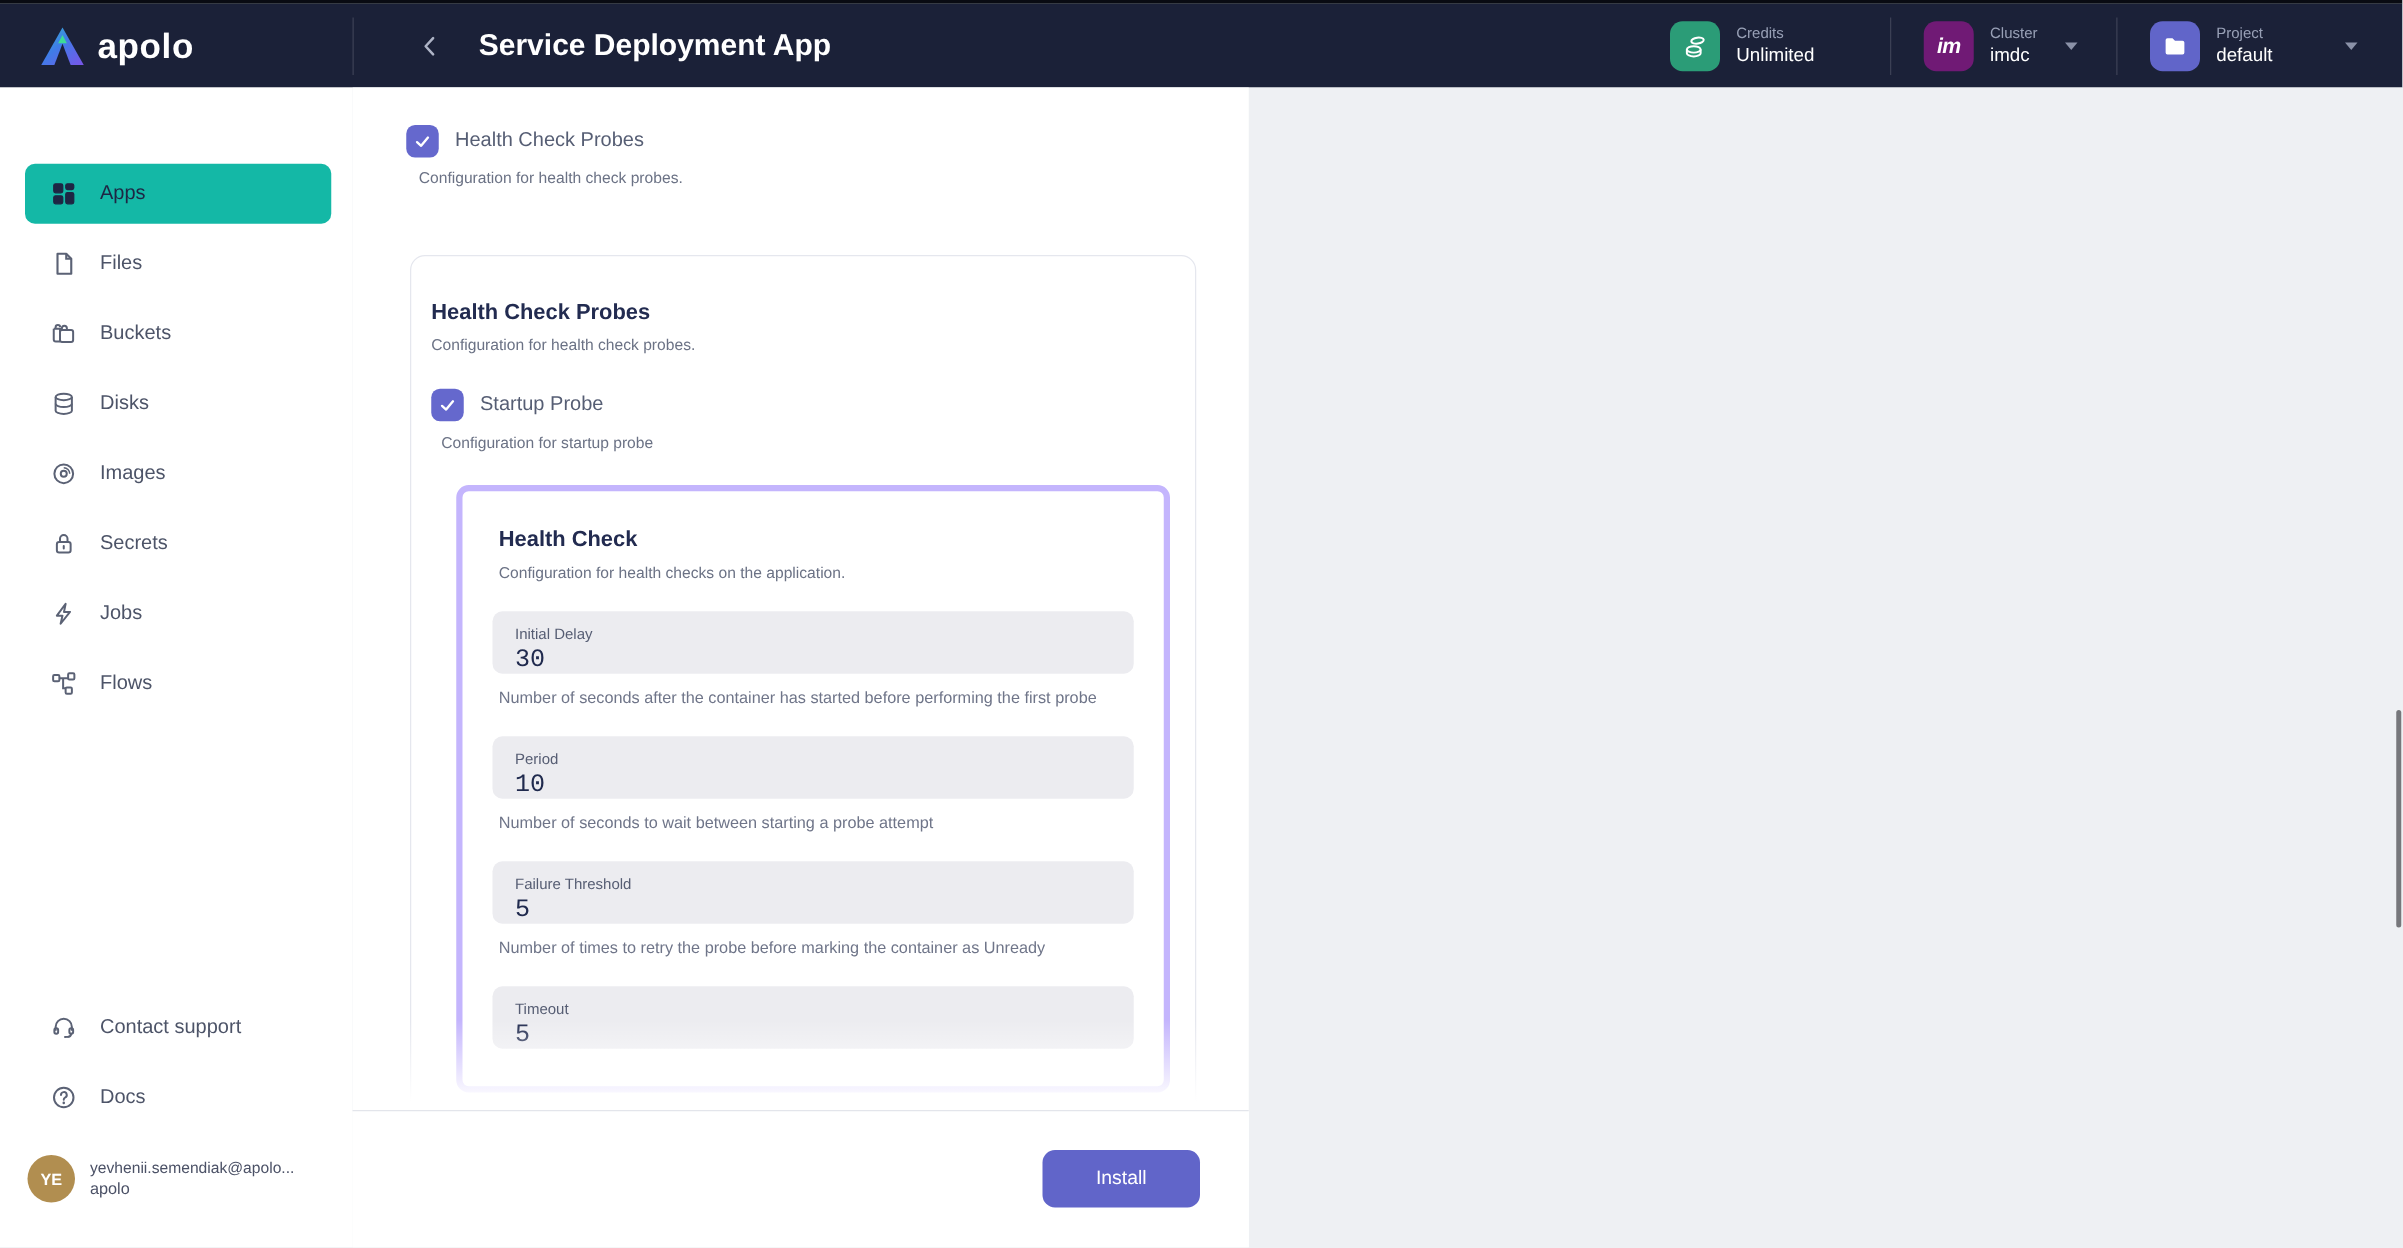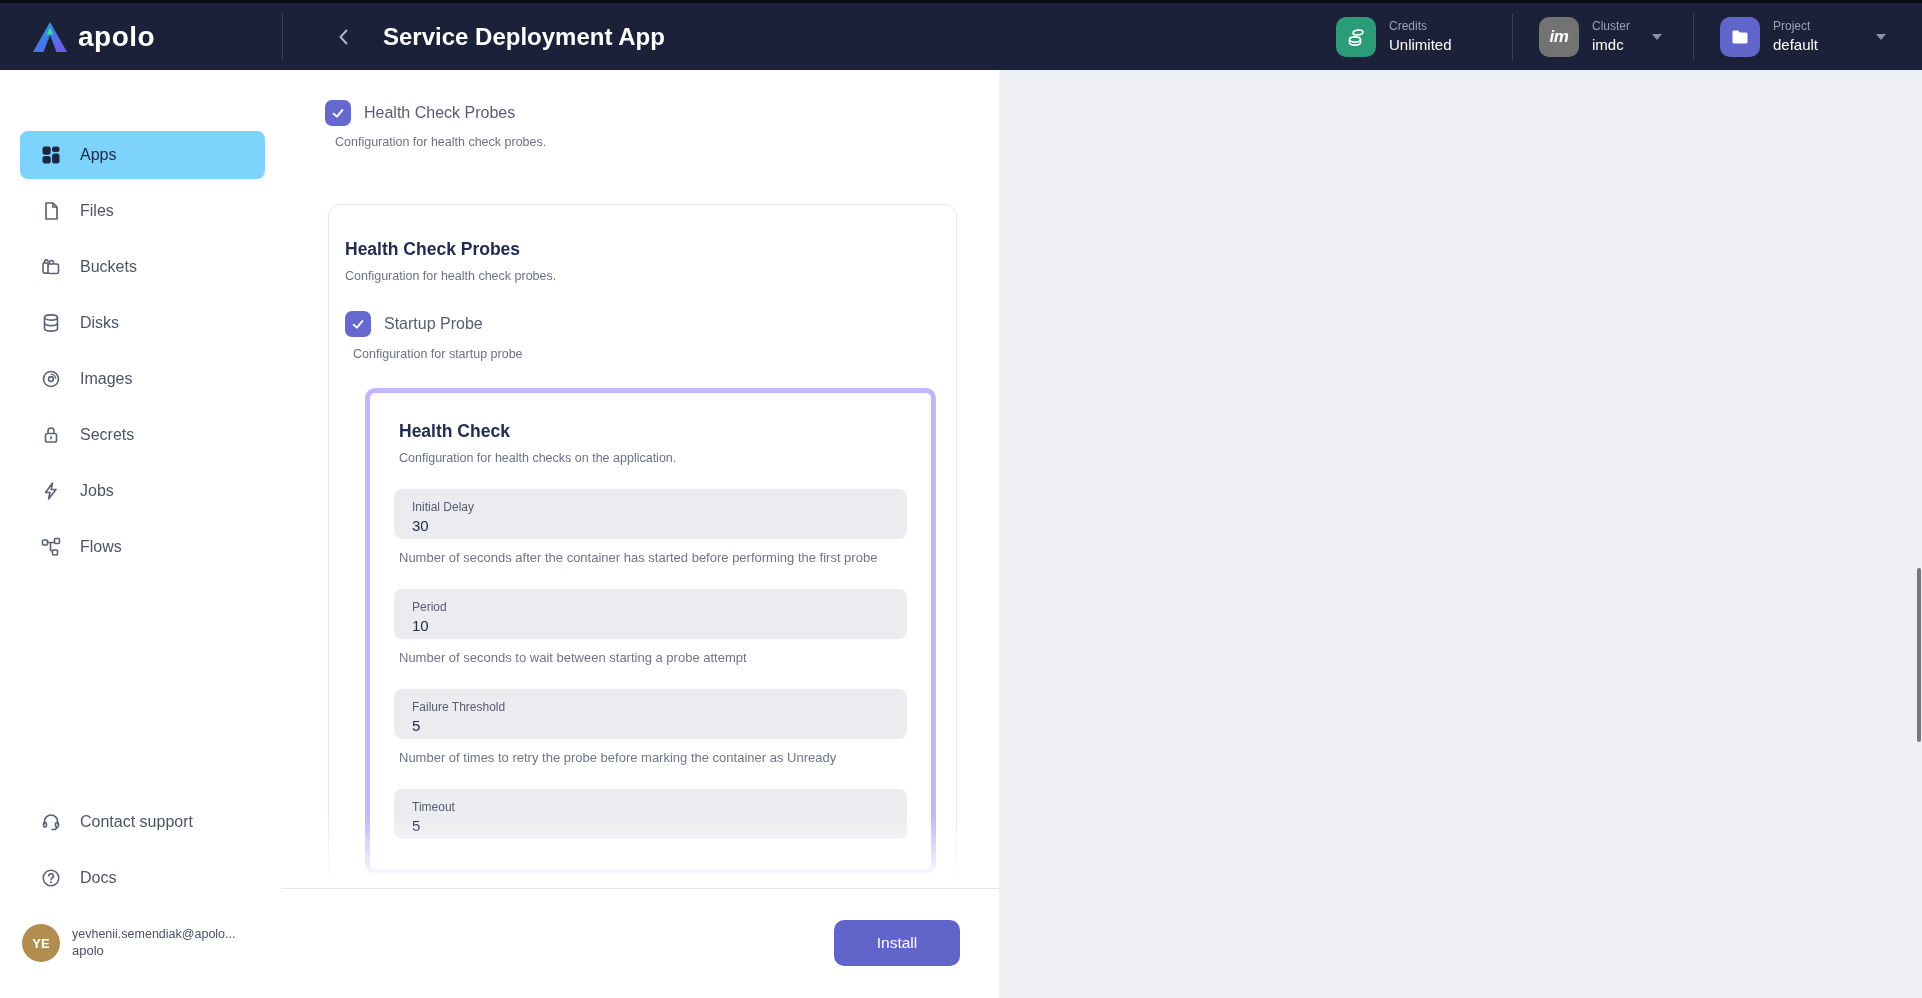--- a/index.html
+++ b/index.html
@@ -15,40 +15,40 @@
   .hdr-vdiv { width:1px; height:46px; background:rgba(255,255,255,.14); align-self:center; }
   .title-zone { display:flex; align-items:center; }
   .back-btn { margin-left:46px; width:30px; height:30px; display:flex; align-items:center;
     justify-content:center; cursor:pointer; }
   .page-title { margin-left:24px; color:#fff; font-size:24px; font-weight:700; }
   .hdr-right { margin-left:auto; display:flex; align-items:center; padding-right:42px; }
   .hdr-widget { display:flex; align-items:center; cursor:pointer; }
   .hw-icon { width:40px; height:40px; border-radius:10px; display:flex; align-items:center;
     justify-content:center; margin-right:13px; flex:0 0 auto; }
   .hw-credits { background:#2b9c77; }
-  .hw-cluster { background:#737373; }
+  .hw-cluster { background:#701a75; }
   .hw-project { background:#6165c9; }
   .hw-texts { line-height:1.25; }
   .hw-label { font-size:12px; color:#98a0b6; }
   .hw-value { font-size:15px; color:#fff; margin-top:2px; }
   .im-logo { color:#fff; font-weight:700; font-style:italic; font-size:17px; letter-spacing:-.5px; }
   .caret { width:0; height:0; border-left:5px solid transparent; border-right:5px solid transparent;
     border-top:6px solid #8b92a8; margin-left:22px; }
   .hdr-vdiv.m { margin:0 26px; }
   .hw-w1 { width:150px; } .hw-w2 { width:128px; } .hw-w3 { width:160px; }
 
   
   .body-wrap { display:flex; height:928px; }
 
   
   .sidebar { width:282px; background:#fff; display:flex; flex-direction:column;
     padding:61px 0 36px; flex:0 0 auto; }
   .side-item { height:48px; margin:0 17px 8px 20px; border-radius:8px; display:flex;
     align-items:center; padding-left:20px; cursor:pointer; }
-  .side-item.active { background:#7dd3fc; }
+  .side-item.active { background:#14b8a6; }
   .side-item .lbl { margin-left:18px; font-size:16px; color:#4d5468; }
   .side-item.active .lbl { color:#1e2644; font-weight:500; }
   .side-item svg { stroke:#5b6275; }
   .side-item.active svg { stroke:#1e2644; }
   .sidebar-footer { margin-top:auto; }
   .user-row { display:flex; align-items:center; margin:22px 17px 0 20px; padding-left:2px; cursor:pointer; }
   .avatar { width:38px; height:38px; border-radius:50%; background:#b18e50; color:#fff;
     font-size:13px; font-weight:600; display:flex; align-items:center; justify-content:center;
     flex:0 0 auto; }
   .user-texts { margin-left:12px; line-height:1.3; min-width:0; }
@@ -79,21 +79,21 @@
   .startup-block .chk-desc { margin:10px 0 0 8px; }
 
   .inner-card { margin:27px 0 0 20px; border:5px solid #c4b5fd; border-radius:10px;
     padding:28px 24px 30px; background:#fff; }
   .inner-card .card-title { margin-left:5px; }
   .inner-card .card-desc { margin-left:5px; }
 
   .field-group { margin-top:24px; }
   .field { background:#ececf0; border-radius:8px; height:50px; padding:11px 18px 0; cursor:text; }
   .field-label { font-size:12px; color:#565d73; }
-  .field-value { font-size:15px; color:#202a4e; margin-top:3px; font-weight:500; }
+  .field-value { font-size:20px; color:#202a4e; margin-top:3px; font-weight:500;font-family:Liberation Mono, monospace; }
   .helper { margin:11px 0 0 5px; font-size:13px; color:#6f7589; }
 
   .footer-bar { height:110px; border-top:1px solid #e3e5eb; position:relative; background:#fff; }
   .install-btn { position:absolute; right:39px; top:31px; width:126px; height:46px;
     background:#6165c9; color:#fff; border:none; border-radius:10px; font-size:15.5px;
     font-weight:500; cursor:pointer; font-family:"Liberation Sans", sans-serif; }
 
   .scrollbar-thumb { position:absolute; right:1px; top:568px; width:4px; height:174px;
     background:#76777b; border-radius:2px; cursor:pointer; }
 </style>

